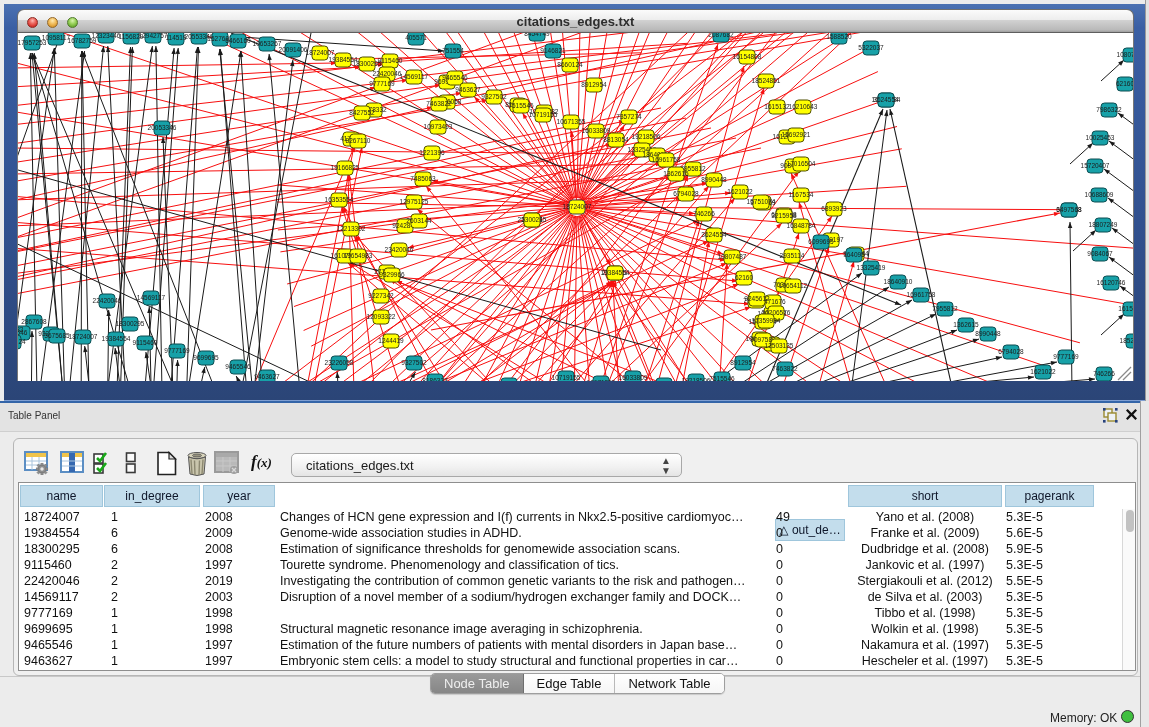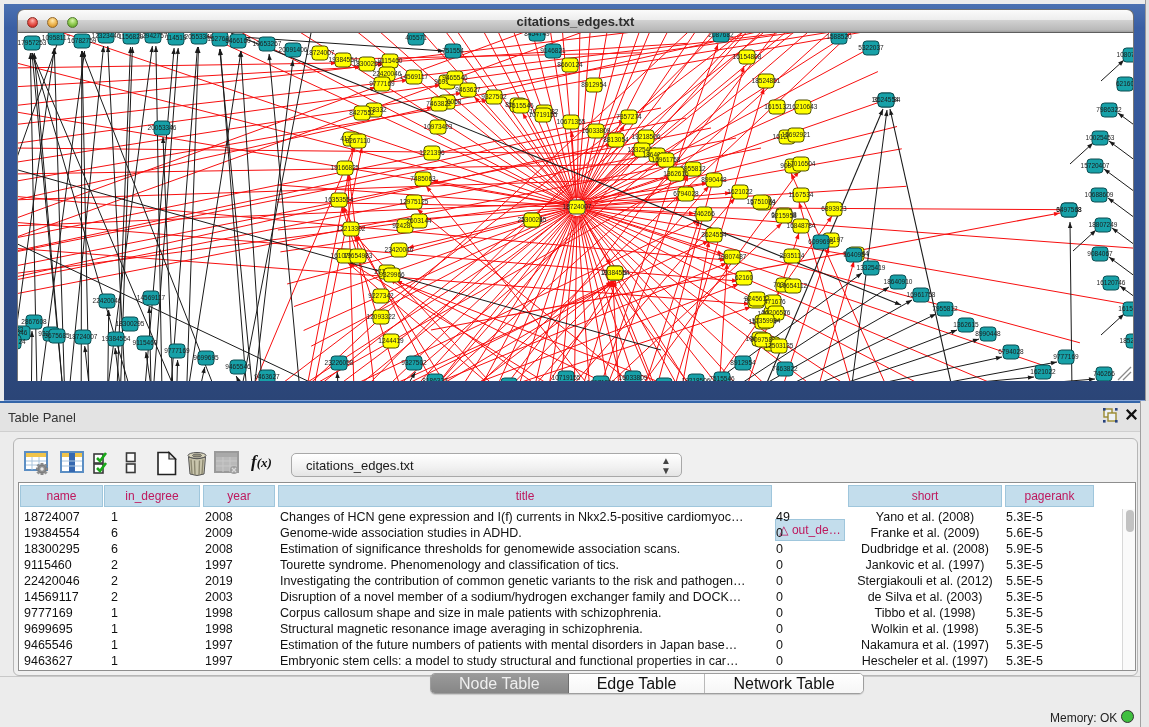--- a/index.html
+++ b/index.html
@@ -25,55 +25,55 @@
 #tl-y { left:29px; background:radial-gradient(circle at 50% 30%, #ffeab2 0%, #f3c163 40%, #dd9d33 75%, #9a6d1c 100%); border:1px solid #93682a;}
 #tl-g { left:49px; background:radial-gradient(circle at 50% 30%, #d7f3ae 0%, #9cd45e 40%, #6faf35 75%, #4a7b21 100%); border:1px solid #4f7a2b;}
 #canvas { position:absolute; left:0; top:24px; width:1117px; height:348px;
   background:#fff; border-left:1px solid #777; border-right:1px solid #777; overflow:hidden; }
 
 
 #tablepanel { position:absolute; left:0; top:401px; width:1145px; height:326px;
   background:#ececec; border-top:2px solid #3465a8; }
 #tp-head { position:absolute; left:0; top:0; width:100%; height:29px;
   background:#e3e3e3; border-bottom:1px solid #cfcfcf; }
-#tp-head .t { position:absolute; left:8px; top:7px; font-size:13px; color:#333; }
+#tp-head .t { position:absolute; left:8px; top:7px; font-size:10px; color:#333; }
 #ic-float { position:absolute; left:1103px; top:5px; width:15px; height:15px; }
 #ic-close { position:absolute; left:1124px; top:4px; width:15px; height:15px; }
 
 #inset { position:absolute; left:13px; top:35px; width:1125px; height:238px;
   background:#f0f0f0; border:1px solid #b6b6b6; border-radius:6px; }
 
 
 #toolbar { position:absolute; left:4px; top:42px; width:1145px; height:36px; }
 .tbi { position:absolute; top:6px; }
 #dropdown { position:absolute; left:287px; top:8px; width:391px; height:24px;
   background:linear-gradient(#ffffff, #f1f1f1 60%, #e4e4e4); border:1px solid #a8a8a8;
   border-radius:5px; }
 #dropdown .dt { position:absolute; left:14px; top:4px; font-size:13px; color:#1a1a1a; }
 #dropdown .ar { position:absolute; right:10px; top:2px; font-size:10px; color:#444; line-height:10px; }
 
 
 #grid { position:absolute; left:18px; top:79px; width:1118px; height:189px;
   background:#fff; border:1px solid #8e8e8e; font-size:12.5px; }
 #ghead { position:absolute; left:0; top:0; height:21px; width:1100px; }
 .hc { position:absolute; top:2px; height:22px; background:#c3ddec;
-  border:1px solid #9fc6dc; text-align:center; font-size:12px; color:#be185d;
+  border:1px solid #9fc6dc; text-align:center; font-size:12px; color:#0f172a;
   line-height:21px; }
 .row { position:absolute; left:0; height:16px; width:1100px; white-space:nowrap; color:#111; }
 .c { position:absolute; top:0; height:16px; line-height:16px; overflow:hidden; }
 #vscroll { position:absolute; left:1103px; top:26px; width:13px; height:161px; background:#fafafa; border-left:1px solid #d8d8d8;}
 #vthumb { position:absolute; left:2.5px; top:1px; width:8px; height:22px; background:#c2c2c2; border-radius:4px; }
 
 
 #tabs { position:absolute; left:0; top:271px; width:1145px; height:30px; }
 #tabline { position:absolute; left:0; top:2px; width:1145px; border-top:1px solid #c8c8c8; }
 .tabbar { position:absolute; left:430px; top:-1px; height:21px; display:flex;
   border:1px solid #9e9e9e; border-radius:5px; overflow:hidden; background:#fff;
   box-shadow:0 1px 1px rgba(0,0,0,0.15); }
-.tab { height:27px; line-height:20px; padding:0 28px; font-size:16px; color:#111;
+.tab { height:27px; line-height:20px; padding:0 13px; font-size:13px; color:#111;
   background:linear-gradient(#ffffff,#f2f2f2); border-right:1px solid #b9b9b9; }
 .tab.sel { background:linear-gradient(#9a9a9a,#7e7e7e); color:#efefef; border-right:1px solid #6e6e6e; }
 .tab:last-child { border-right:none; }
 
 
 #status { position:absolute; left:0; top:306px; width:1145px; height:18px; font-size:12px; color:#222; }
 #status .m { position:absolute; left:1050px; top:2px; }
 #memdot { position:absolute; left:1121px; top:1px; width:13px; height:13px; border-radius:50%;
   background:#3fbf3f; border:1.5px solid #333; }
 #botstrip { position:absolute; left:1140px; top:-2px; width:9px; height:328px;
@@ -925,21 +925,20 @@
     <div id="dropdown">
       <div class="dt">citations_edges.txt</div>
       <div class="ar">▲<br>▼</div>
     </div>
   </div>
   <div id="grid">
     <div id="ghead">
         <div class="hc" style="left:1px;width:83px;">name</div>
         <div class="hc" style="left:85px;width:96px;">in_degree</div>
         <div class="hc" style="left:184px;width:72px;">year</div>
-        <div class="hc" style="left:259px;width:494px;">title</div>
         <div class="hc" style="left:756px;width:70px;margin-top:34px;">△ out_de…</div>
         <div class="hc" style="left:829px;width:154px;">short</div>
         <div class="hc" style="left:986px;width:89px;">pagerank</div>
       </div>
 <div class="row" style="top:26px;">
         <span class="c" style="left:5px;width:78px;">18724007</span>
         <span class="c" style="left:92px;width:60px;">1</span>
         <span class="c" style="left:186px;width:60px;">2008</span>
         <span class="c" style="left:261px;width:494px;">Changes of HCN gene expression and I(f) currents in Nkx2.5‑positive cardiomyoc…</span>
         <span class="c" style="left:757px;width:60px;">49</span>
@@ -988,21 +987,20 @@
         <span class="c" style="left:186px;width:60px;">2003</span>
         <span class="c" style="left:261px;width:494px;">Disruption of a novel member of a sodium/hydrogen exchanger family and DOCK…</span>
         <span class="c" style="left:757px;width:60px;">0</span>
         <span class="c" style="left:829px;width:154px;text-align:center;">de Silva et al. (2003)</span>
         <span class="c" style="left:987px;width:90px;">5.3E‑5</span>
       </div>
 <div class="row" style="top:122px;">
         <span class="c" style="left:5px;width:78px;">9777169</span>
         <span class="c" style="left:92px;width:60px;">1</span>
         <span class="c" style="left:186px;width:60px;">1998</span>
-        <span class="c" style="left:261px;width:494px;">Corpus callosum shape and size in male patients with schizophrenia.</span>
         <span class="c" style="left:757px;width:60px;">0</span>
         <span class="c" style="left:829px;width:154px;text-align:center;">Tibbo et al. (1998)</span>
         <span class="c" style="left:987px;width:90px;">5.3E‑5</span>
       </div>
 <div class="row" style="top:138px;">
         <span class="c" style="left:5px;width:78px;">9699695</span>
         <span class="c" style="left:92px;width:60px;">1</span>
         <span class="c" style="left:186px;width:60px;">1998</span>
         <span class="c" style="left:261px;width:494px;">Structural magnetic resonance image averaging in schizophrenia.</span>
         <span class="c" style="left:757px;width:60px;">0</span>

